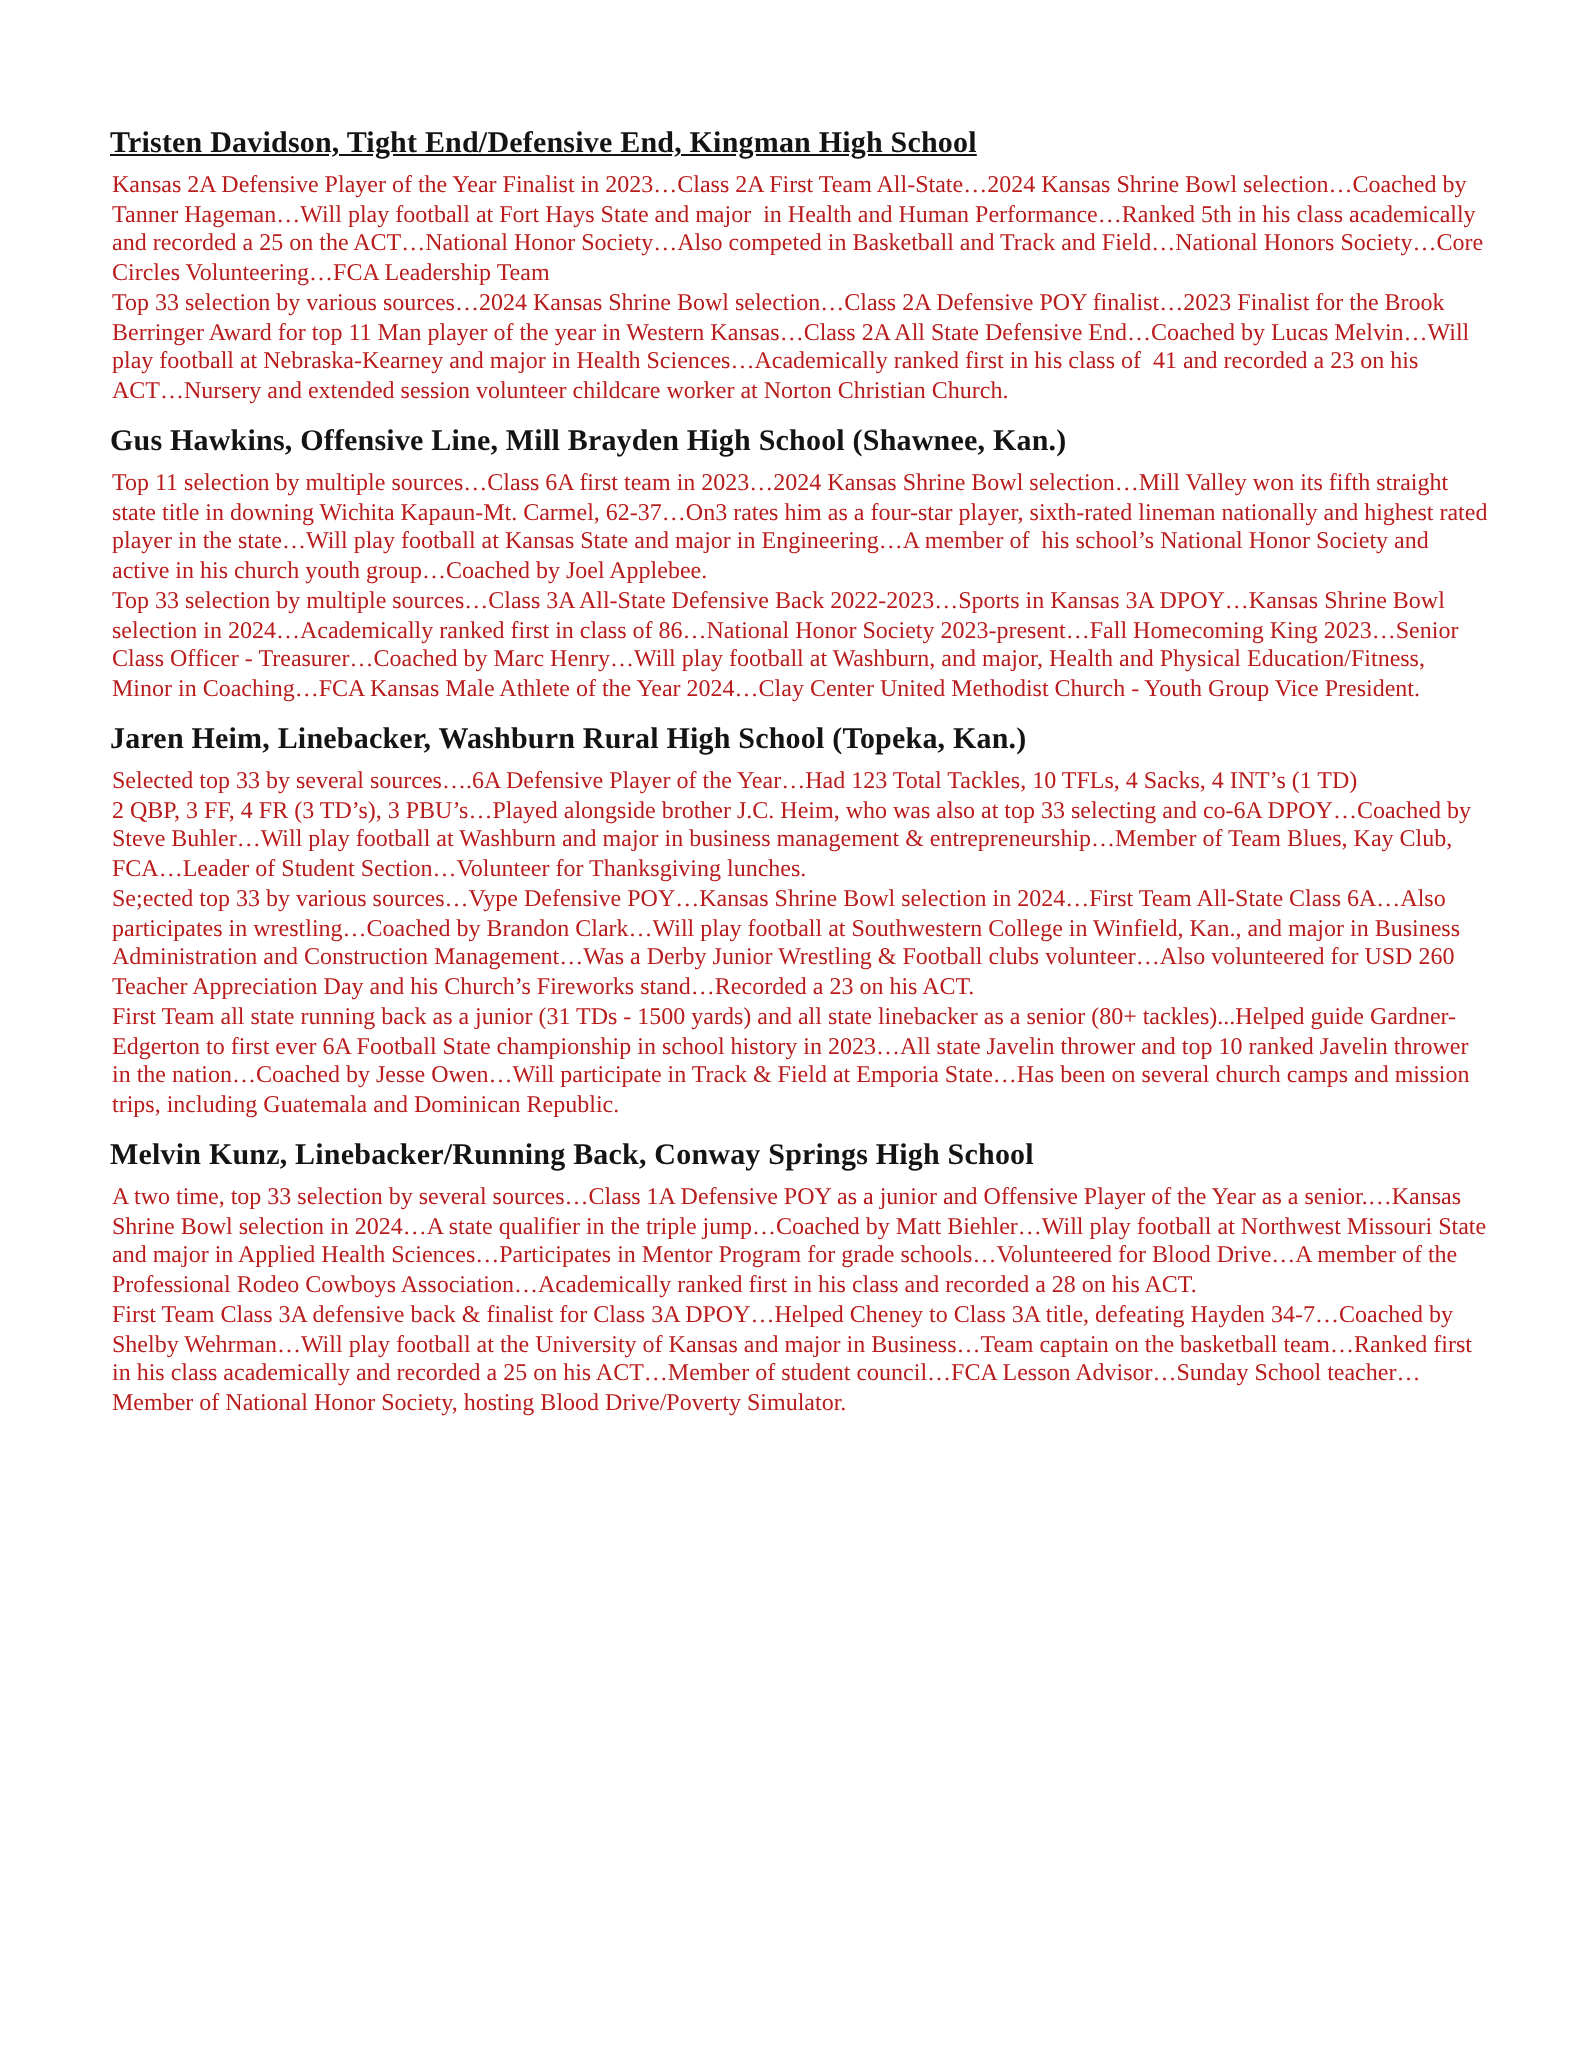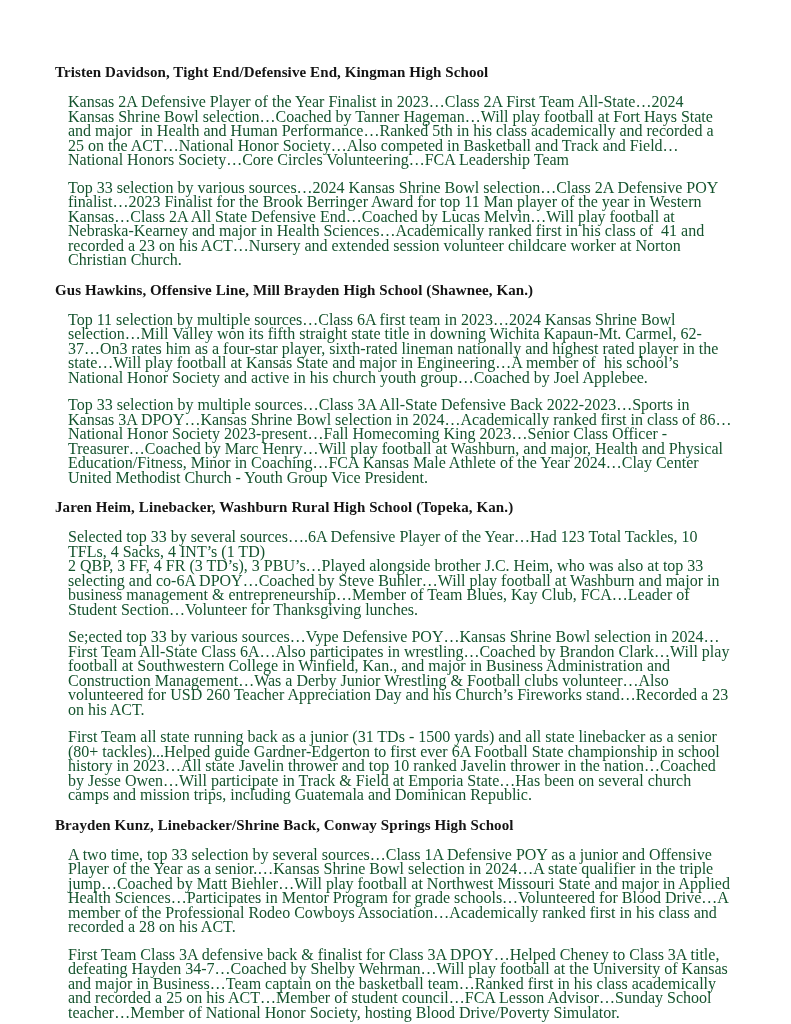--- a/index.html
+++ b/index.html
@@ -14,27 +14,27 @@
   }
   .player-section { margin: 0; }
   .player-heading {
     font-size: 15px;
     line-height: 19px;
     font-weight: 700;
     margin: 10px 0 3px 0;
     letter-spacing: 0.1px;
     color: #141414;
   }
-  .player-section:first-child .player-heading { margin-top: 0; }
+  .player-section:first-child .player-heading { margin-top: 0; text-decoration: underline; }
   .player-bio {
-    font-size: 16px;
+    font-size: 12px;
     line-height: 14.5px;
-    margin: 13px;
+    margin: 1px;
     white-space: pre-wrap;
-    color: #14532d;
+    color: #b91c1c;
   }
 </style>
 </head>
 <body>
 
 <div class="page">
 
   <section class="player-section">
     <h2 class="player-heading">Tristen Davidson, Tight End/Defensive End, Kingman High School</h2>
     <p class="player-bio">Kansas 2A Defensive Player of the Year Finalist in 2023…Class 2A First Team All-State…2024 Kansas Shrine Bowl selection…Coached by Tanner Hageman…Will play football at Fort Hays State and major  in Health and Human Performance…Ranked 5th in his class academically and recorded a 25 on the ACT…National Honor Society…Also competed in Basketball and Track and Field…National Honors Society…Core Circles Volunteering…FCA Leadership Team</p>
@@ -61,21 +61,21 @@
 
   <section class="player-section">
     <p class="player-bio">Se;ected top 33 by various sources…Vype Defensive POY…Kansas Shrine Bowl selection in 2024…First Team All-State Class 6A…Also participates in wrestling…Coached by Brandon Clark…Will play football at Southwestern College in Winfield, Kan., and major in Business Administration and Construction Management…Was a Derby Junior Wrestling &amp; Football clubs volunteer…Also volunteered for USD 260 Teacher Appreciation Day and his Church’s Fireworks stand…Recorded a 23 on his ACT.</p>
   </section>
 
   <section class="player-section">
     <p class="player-bio">First Team all state running back as a junior (31 TDs - 1500 yards) and all state linebacker as a senior (80+ tackles)...Helped guide Gardner-Edgerton to first ever 6A Football State championship in school history in 2023…All state Javelin thrower and top 10 ranked Javelin thrower in the nation…Coached by Jesse Owen…Will participate in Track &amp; Field at Emporia State…Has been on several church camps and mission trips, including Guatemala and Dominican Republic.</p>
   </section>
 
   <section class="player-section">
-    <h2 class="player-heading">Brayden Kunz, Linebacker/Shrine Back, Conway Springs High School</h2>
+    <h2 class="player-heading">Melvin Kunz, Linebacker/Running Back, Conway Springs High School</h2>
     <p class="player-bio">A two time, top 33 selection by several sources…Class 1A Defensive POY as a junior and Offensive Player of the Year as a senior.…Kansas Shrine Bowl selection in 2024…A state qualifier in the triple jump…Coached by Matt Biehler…Will play football at Northwest Missouri State and major in Applied Health Sciences…Participates in Mentor Program for grade schools…Volunteered for Blood Drive…A member of the Professional Rodeo Cowboys Association…Academically ranked first in his class and recorded a 28 on his ACT.</p>
   </section>
 
   <section class="player-section">
     <p class="player-bio">First Team Class 3A defensive back &amp; finalist for Class 3A DPOY…Helped Cheney to Class 3A title, defeating Hayden 34-7…Coached by Shelby Wehrman…Will play football at the University of Kansas and major in Business…Team captain on the basketball team…Ranked first in his class academically and recorded a 25 on his ACT…Member of student council…FCA Lesson Advisor…Sunday School teacher…Member of National Honor Society, hosting Blood Drive/Poverty Simulator.</p>
   </section>
 
 </div>
 
 </body></html>

